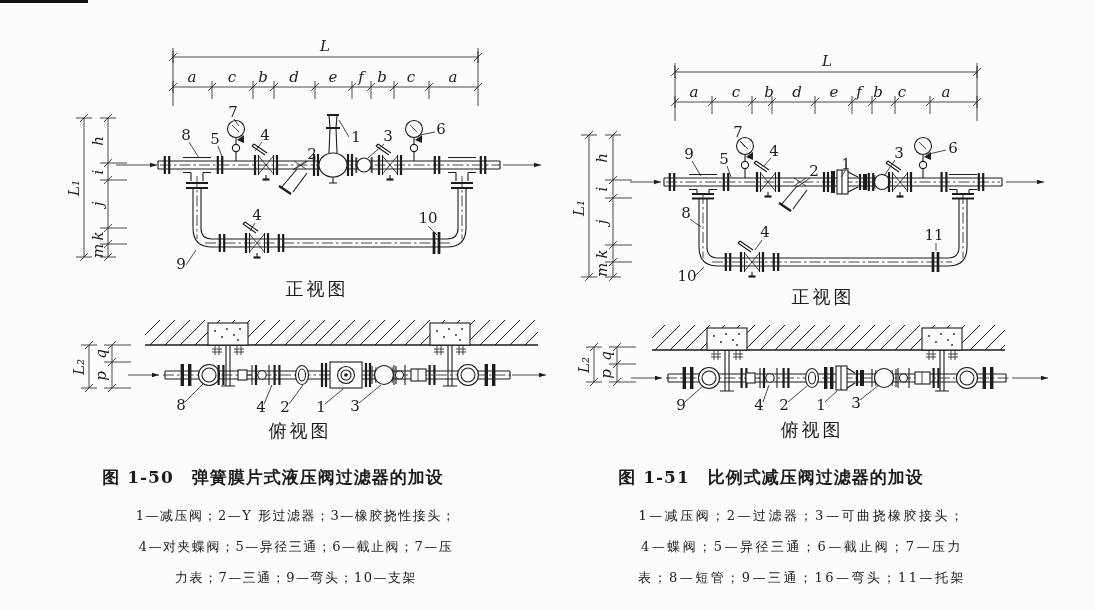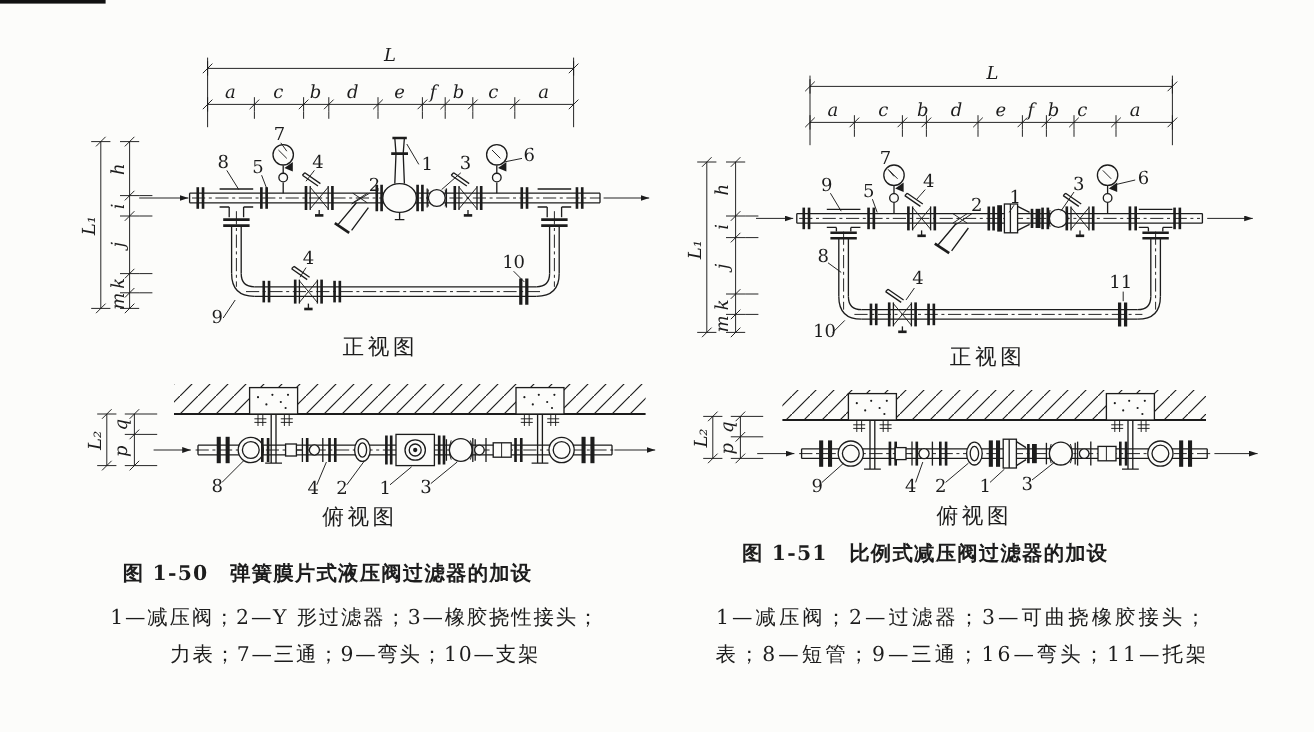--- a/index.html
+++ b/index.html
@@ -10,21 +10,21 @@
   #drawing .k{stroke-width:2.2}
   #drawing .x{stroke-width:2.7}
   #drawing .f{fill:#1c1c1c;stroke:none}
   #drawing .w{fill:#fcfcfa}
   #drawing text{stroke:none;fill:#1c1c1c}
   .num{font-family:"DejaVu Serif",serif;font-size:15px}
   .dim{font-family:"DejaVu Serif",serif;font-style:italic;font-size:15px}
   .view{font-family:"DejaVu Sans","DejaVu Serif",sans-serif;font-size:18px;letter-spacing:3px}
   .cap-title{position:absolute;font-weight:bold;font-size:17px;text-align:center;letter-spacing:1px;
              font-family:"DejaVu Serif",serif;}
-  .leg{position:absolute;text-align:center;font-size:17px;line-height:31px;letter-spacing:1.5px;
+  .leg{position:absolute;text-align:center;font-size:13px;line-height:31px;letter-spacing:1.5px;
        font-family:"DejaVu Serif",serif;}
   .leg.wide{letter-spacing:2.5px}
   .artifact{position:absolute;background:#111;}
 </style>
 </head>
 <body>
 
 <div id="page">
 <div class="artifact" style="left:0;top:0;width:88px;height:3px;"></div>
 
@@ -404,20 +404,22 @@
     <text class="num" x="821" y="410" text-anchor="middle">1</text>
     <text class="num" x="856" y="408" text-anchor="middle">3</text>
     <text class="view" x="812" y="436" text-anchor="middle">俯视图</text>
   </g>
 </g>
 </svg>
 
 <div class="cap-title" style="left:40px;top:466px;width:466px;">图 1-50　弹簧膜片式液压阀过滤器的加设</div>
 <div class="leg" style="left:36px;top:500px;width:520px;">
   <div>1—减压阀；2—Y 形过滤器；3—橡胶挠性接头；</div>
+  <div>4—对夹蝶阀；5—异径三通；6—截止阀；7—压</div>
   <div>力表；7—三通；9—弯头；10—支架</div>
 </div>
-<div class="cap-title" style="left:571px;top:450px;width:400px;">图 1-51　比例式减压阀过滤器的加设</div>
+<div class="cap-title" style="left:571px;top:466px;width:400px;">图 1-51　比例式减压阀过滤器的加设</div>
 <div class="leg wide" style="left:542px;top:500px;width:520px;">
   <div>1—减压阀；2—过滤器；3—可曲挠橡胶接头；</div>
+  <div>4—蝶阀；5—异径三通；6—截止阀；7—压力</div>
   <div>表；8—短管；9—三通；16—弯头；11—托架</div>
 </div>
 </div>
 
 </body></html>

